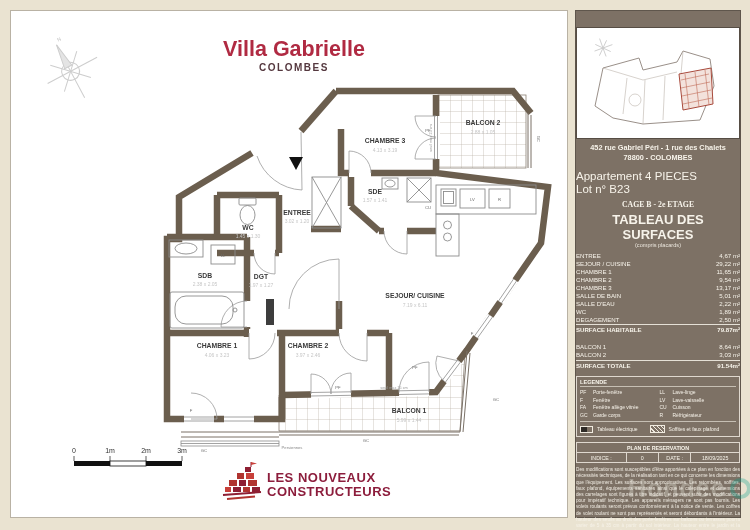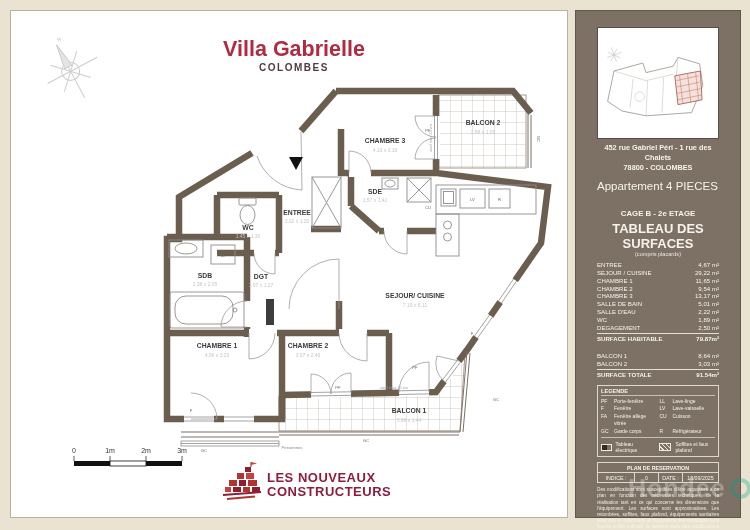--- a/index.html
+++ b/index.html
@@ -6,26 +6,26 @@
   body{width:750px;height:530px;background:#eae3d1;position:relative;overflow:hidden;
        font-family:"Liberation Sans",sans-serif;}
   .panel-main{position:absolute;left:10px;top:10px;width:558px;height:508px;
       background:#ffffff;border:1px solid #b9b2a4;box-sizing:border-box;text-align:right;}
   .plan-svg{position:absolute;left:0;top:0;width:556px;height:506px;}
   svg text{font-family:"Liberation Sans",sans-serif;}
 
   
   .sidebar{position:absolute;left:575px;top:10px;width:166px;height:508px;
       background:#7d7165;border:1px solid #5f564c;box-sizing:border-box;
-      color:#f7f3ea;padding:0 21px;}
+      color:#f7f3ea;padding:0 0;}
   .keyplan{margin:16px 0 4px 0;background:#fff;border:1px solid #564d44;height:110px;}
   .keyplan svg{width:100%;height:100%;}
   .addr{font-size:7.3px;font-weight:bold;text-align:center;line-height:1.35;margin-top:4px;}
   .apt{font-size:11.5px;text-align:left;line-height:1.15;margin-top:7px;}
-  .cage{font-size:7.8px;font-weight:bold;text-align:center;margin-top:16px;}
+  .cage{font-size:7.8px;font-weight:bold;text-align:center;margin-top:4px;font-family:Liberation Serif, serif;}
   .surf-title{font-size:13px;font-weight:bold;text-align:center;margin-top:3px;}
   .surf-sub{font-size:5.6px;text-align:center;opacity:.9;}
   .srow{display:flex;justify-content:space-between;font-size:6.1px;line-height:1.3;}
   .srows{margin-top:4px;}
   .srow.bold{font-weight:bold;border-top:1px solid rgba(247,243,234,.85);margin-top:1px;padding-top:1px;}
   .sgap{height:9px;}
   .legend{border:1px solid rgba(247,243,234,.8);margin-top:6px;padding:2px 3px 3px 3px;}
   .legend-title{font-size:5.6px;font-weight:bold;border-bottom:1px solid rgba(247,243,234,.6);padding-bottom:1px;}
   .legend-grid{display:grid;grid-template-columns:10px 1fr 10px 1fr;column-gap:3px;font-size:5px;line-height:1.5;margin-top:2px;}
   .legend-icons{display:flex;align-items:center;gap:4px;border-top:1px solid rgba(247,243,234,.6);margin-top:2px;padding-top:3px;font-size:5px;}
@@ -296,20 +296,21 @@
       </svg>
     </div>
 
     <div class="addr">
       <div>452 rue Gabriel Péri - 1 rue des Chalets</div>
       <div>78800 - COLOMBES</div>
     </div>
 
     <div class="apt">
       <div>Appartement 4 PIECES</div>
+      <div>Lot n° B23</div>
     </div>
 
     <div class="cage">CAGE B - 2e ETAGE</div>
 
     <div class="surf-title">TABLEAU DES SURFACES</div>
     <div class="surf-sub">(compris placards)</div>
 
     <div class="srows">
       <div class="srow">
           <span>ENTREE</span>

